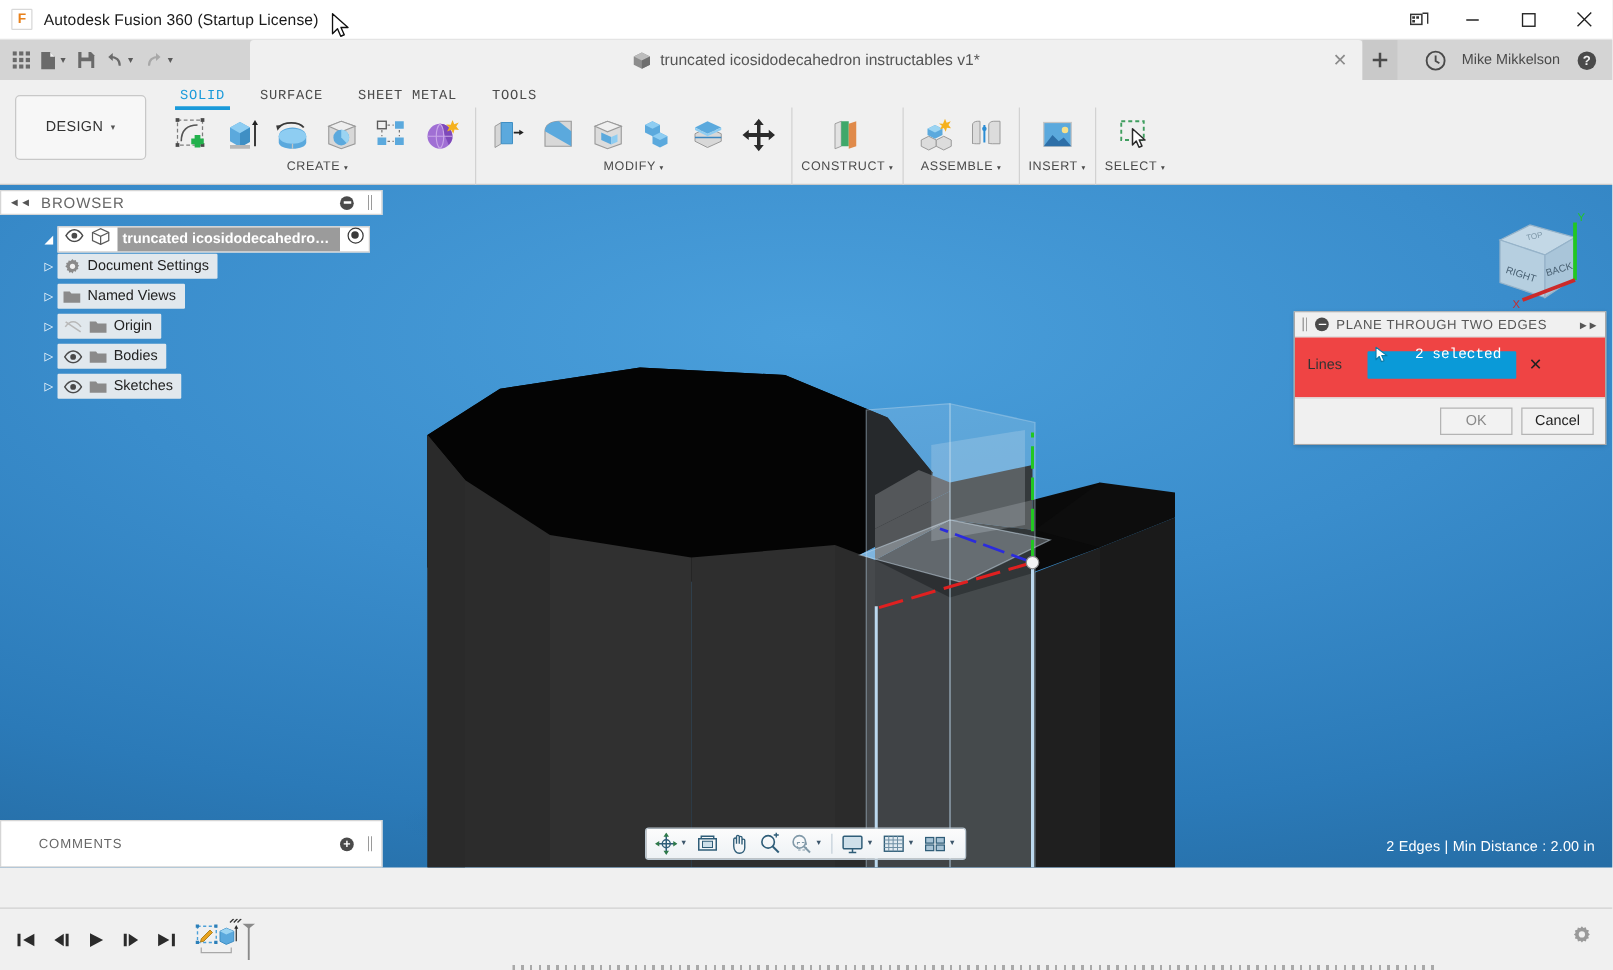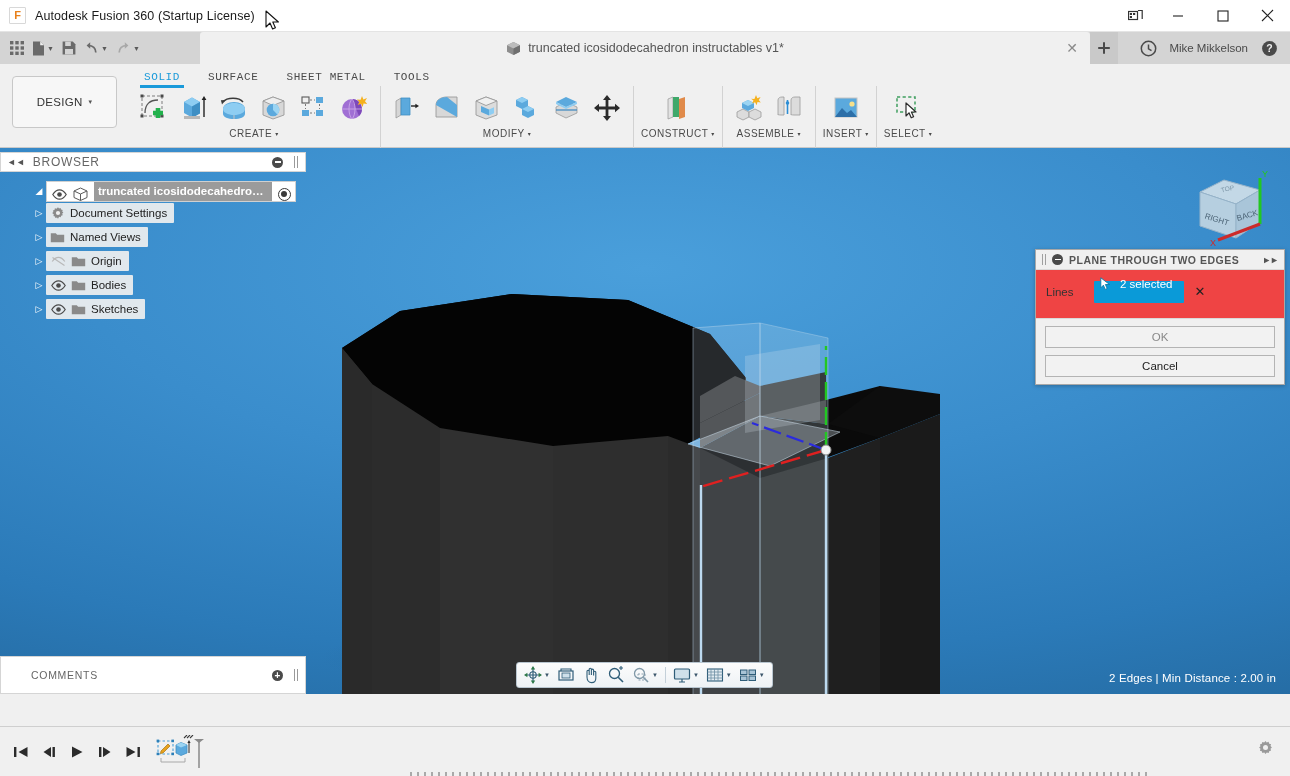--- a/index.html
+++ b/index.html
@@ -144,21 +144,21 @@
   .node-body {
     display: flex; align-items: center; gap: 5px; height: 20px;
     padding: 0 7px 0 4px; border-radius: 1px;
     background: rgba(240,240,240,0.92);
   }
   .node-text { color: #222; white-space: nowrap; }
   .eye { width: 16px; height: 13px; display: flex; align-items: center; justify-content: center; }
   .node-icon { width: 15px; height: 14px; display: flex; align-items: center; justify-content: center; }
   .root-node { display: flex; align-items: center; height: 22px; }
   .root-body {
-    display: flex; align-items: flex-end; gap: 6px; height: 21px; padding: 0 4px;
+    display: flex; align-items: flex-start; gap: 6px; height: 21px; padding: 0 4px;
     background: #fff; border: 1px solid #d0d0d0;
   }
   .root-sel {
     background: #9b9b9b; display: flex; align-items: center; gap: 6px;
     padding: 0 8px 0 4px; height: 19px;
   }
   .root-label { color: #fff; font-size: 11.5px; font-weight: bold; white-space: nowrap; }
   .radio-dot {
     width: 13px; height: 13px; border-radius: 50%; border: 1.5px solid #3a3a3a;
     display: flex; align-items: center; justify-content: center; flex: 0 0 13px;
@@ -180,42 +180,42 @@
 
   
   .dialog {
     position: absolute; left: 1035px; top: 249px; width: 250px;
     background: #f0f0f0; border: 1px solid #a8a8a8;
     box-shadow: 0 1px 4px rgba(0,0,0,0.25);
     font-size: 11.5px; color: #333;
   }
   .dlg-head {
     height: 20px; display: flex; align-items: center; gap: 6px; padding: 0 6px;
-    background: #f0f0f0; border-bottom: 1px solid #d9d9d9; font-weight: bold;
+    background: #f0f0f0; border-bottom: 1px solid #d9d9d9;
   }
   .dlg-grip { width: 4px; height: 11px;
     background: repeating-linear-gradient(to right,#a0a0a0 0 1px,transparent 1px 3px); }
   .dlg-minus {
     width: 11px; height: 11px; border-radius: 50%; background: #4a4a4a;
     display: flex; align-items: center; justify-content: center; flex: 0 0 11px;
   }
   .dlg-minus i { width: 6px; height: 1.5px; background: #fff; display: block; }
   .dlg-title { font-size: 10.5px; letter-spacing: 0.5px; color: #555; }
   .dlg-expand { margin-left: auto; color: #555; font-size: 9px; letter-spacing: -1px; }
   .dlg-body { padding: 9px 10px 14px 10px; display: flex; align-items: center; gap: 10px;
     background: #ef4444; min-height: 48px; }
   .dlg-label { width: 38px; color: #333; }
   .sel-pill {
     background: #0a9ad8; color: #fff; height: 22px; display: flex; align-items: center;
-    gap: 9px; padding: 0 12px 16px 6px; font-size: 11.5px; border-radius: 1px;
+    gap: 21px; padding: 0 12px 16px 6px; font-size: 11.5px; border-radius: 1px; font-family: Liberation Mono, monospace;
   }
   .dlg-x { color: #222; font-size: 13px; line-height: 1; }
   .dlg-foot {
     border-top: 1px solid #d9d9d9; padding: 7px 9px; display: flex;
-    justify-content: flex-end; gap: 7px; background: #f0f0f0; flex-direction: column;
+    justify-content: flex-end; gap: 7px; background: #f0f0f0;
   }
   .dlg-btn {
     min-width: 58px; height: 22px; border: 1px solid #b4b4b4; background: #f2f2f2;
     font-size: 11.5px; color: #8a8a8a; display: flex; align-items: center; justify-content: center;
   }
   .dlg-btn.enabled { color: #222; }
 
   
   .viewcube { position: absolute; right: 14px; top: 16px; width: 92px; height: 92px; }
 

